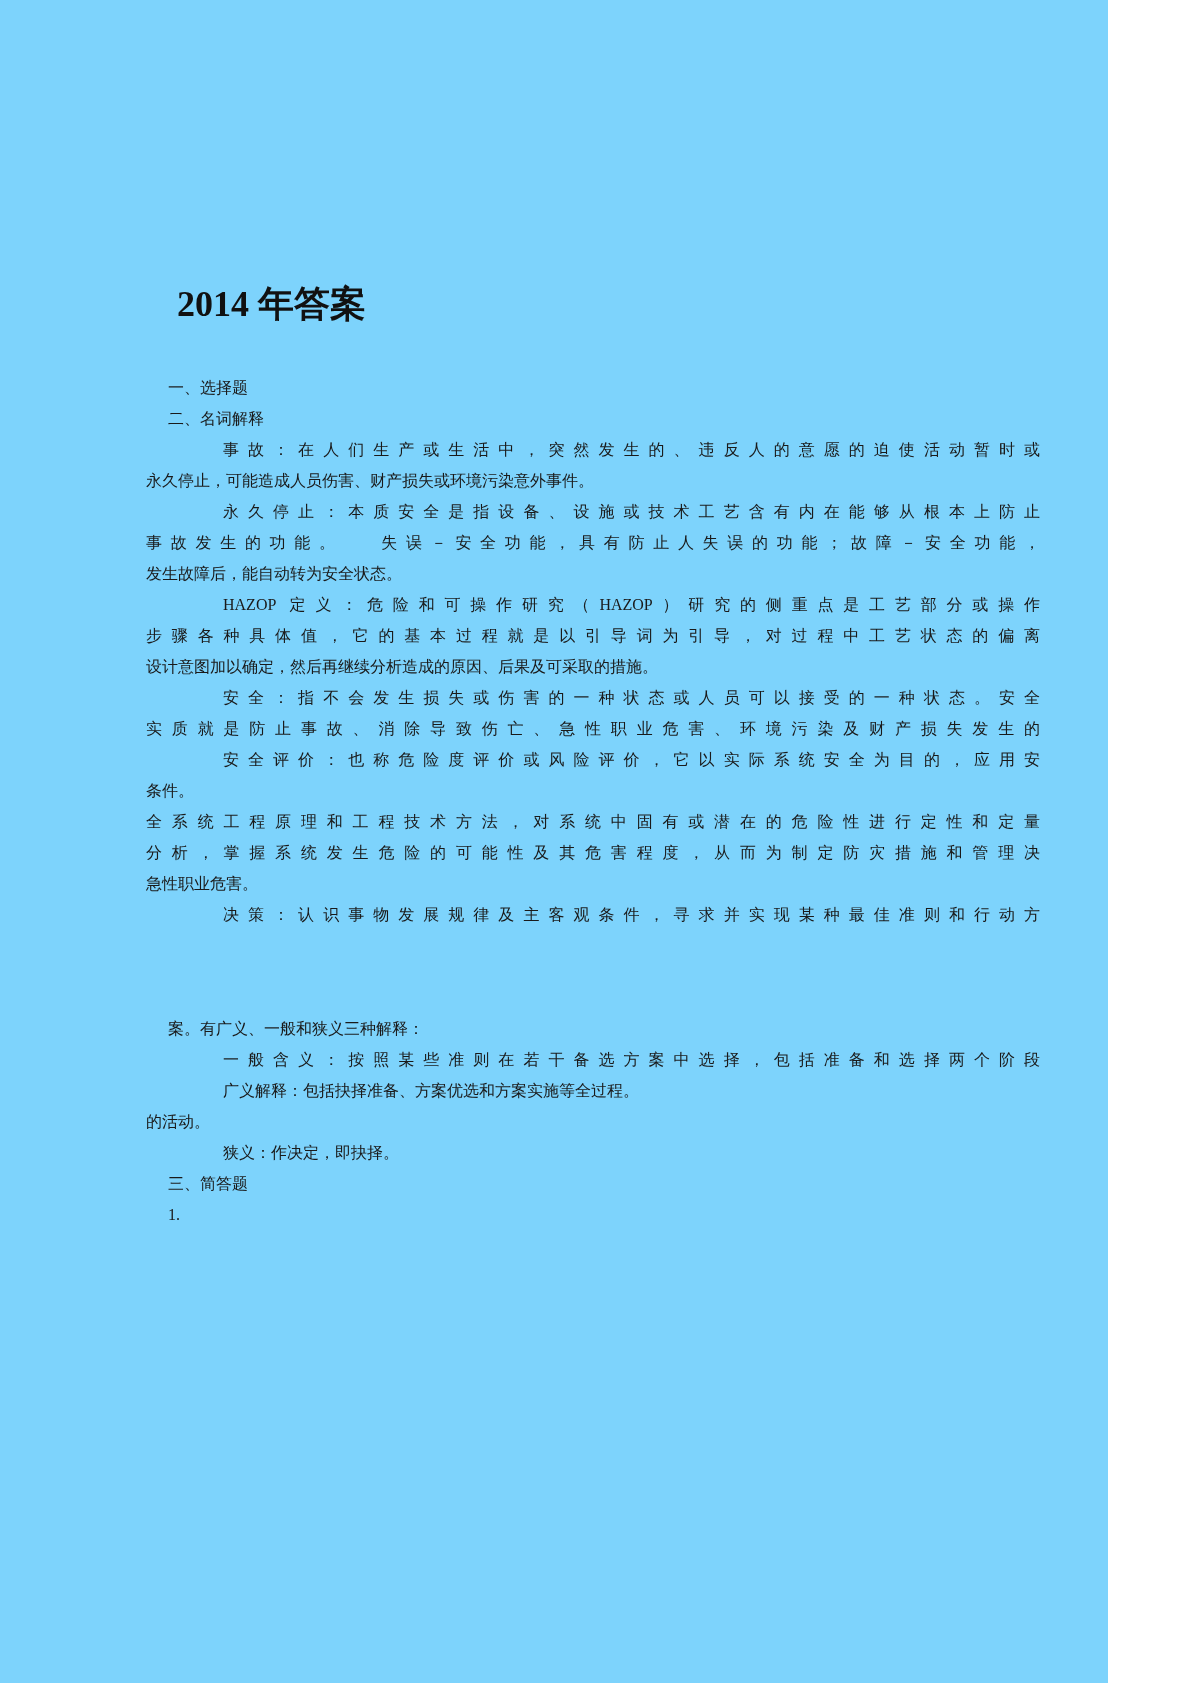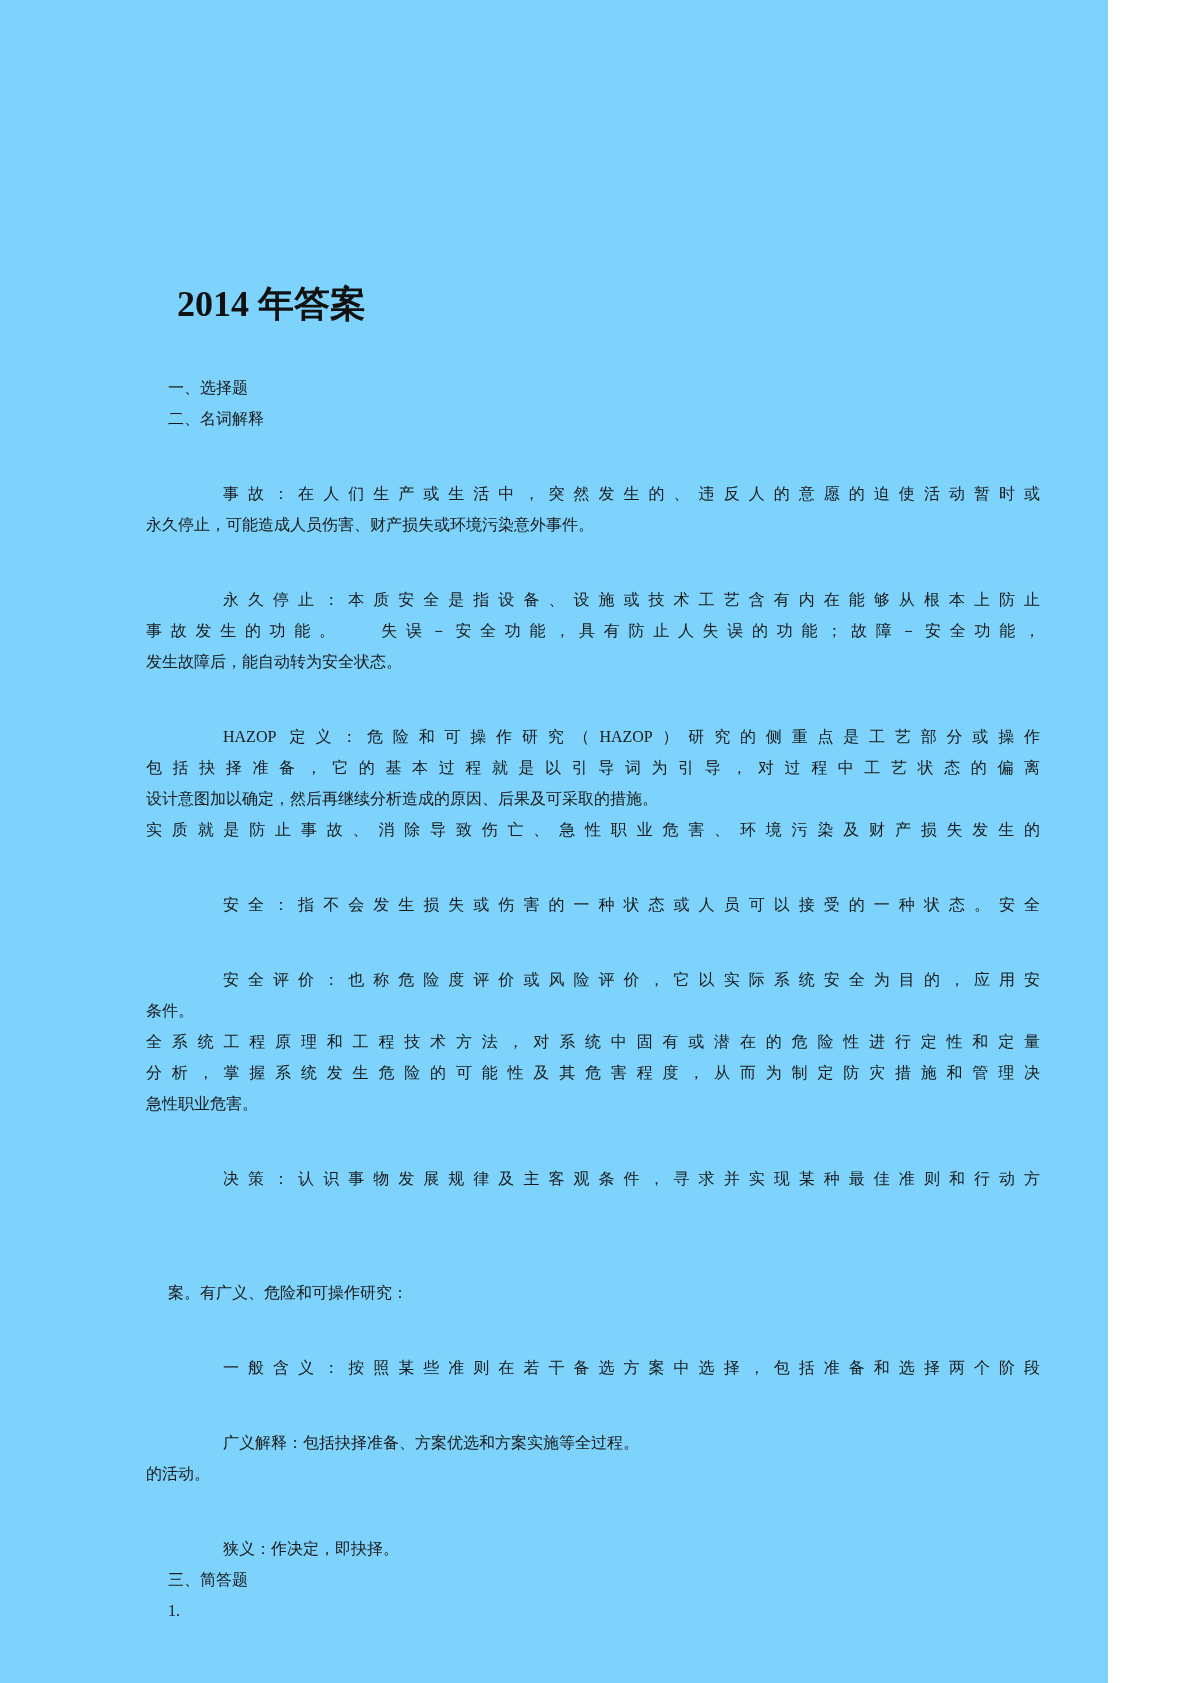--- a/index.html
+++ b/index.html
@@ -43,55 +43,55 @@
   }
   
   .full {
     text-align: justify;
     text-align-last: justify;
     text-justify: inter-character;
   }
   
   .ind-li { padding-left: 22px; }
   
-  .ind-p  { padding-left: 77px; margin-top: 44px; }
+  .ind-p  { padding-left: 77px; }
   .para-gap {
     height: 83px;
   }
 </style>
 </head>
 <body>
 
 <div class="page">
 
   <h1 class="doc-title">2014 年答案</h1>
 
   <div class="textblock">
     <div class="line ind-li">一、选择题</div>
     <div class="line ind-li">二、名词解释</div>
     <div class="line ind-p full">事故：在人们生产或生活中，突然发生的、违反人的意愿的迫使活动暂时或</div>
     <div class="line">永久停止，可能造成人员伤害、财产损失或环境污染意外事件。</div>
     <div class="line ind-p full">永久停止：本质安全是指设备、设施或技术工艺含有内在能够从根本上防止</div>
     <div class="line full">事故发生的功能。　 失误－安全功能，具有防止人失误的功能；故障－安全功能，</div>
     <div class="line">发生故障后，能自动转为安全状态。</div>
     <div class="line ind-p full">HAZOP 定义：危险和可操作研究（HAZOP）研究的侧重点是工艺部分或操作</div>
-    <div class="line full">包括抉择准备，它的基本过程就是以引导词为引导，对过程中工艺状态的偏离</div>
+    <div class="line full">步骤各种具体值，它的基本过程就是以引导词为引导，对过程中工艺状态的偏离</div>
     <div class="line">设计意图加以确定，然后再继续分析造成的原因、后果及可采取的措施。</div>
+    <div class="line ind-p full">安全：指不会发生损失或伤害的一种状态或人员可以接受的一种状态。安全</div>
     <div class="line full">实质就是防止事故、消除导致伤亡、急性职业危害、环境污染及财产损失发生的</div>
-    <div class="line ind-p full">安全：指不会发生损失或伤害的一种状态或人员可以接受的一种状态。安全</div>
     <div class="line ind-p full">安全评价：也称危险度评价或风险评价，它以实际系统安全为目的，应用安</div>
     <div class="line">条件。</div>
     <div class="line full">全系统工程原理和工程技术方法，对系统中固有或潜在的危险性进行定性和定量</div>
     <div class="line full">分析，掌握系统发生危险的可能性及其危害程度，从而为制定防灾措施和管理决</div>
     <div class="line">急性职业危害。</div>
     <div class="line ind-p full">决策：认识事物发展规律及主客观条件，寻求并实现某种最佳准则和行动方</div>
 
     <div class="para-gap"></div>
 
-    <div class="line ind-li">案。有广义、危险和可操作研究：</div>
+    <div class="line ind-li">案。有广义、一般和狭义三种解释：</div>
     <div class="line ind-p full">一般含义：按照某些准则在若干备选方案中选择，包括准备和选择两个阶段</div>
     <div class="line ind-p">广义解释：包括抉择准备、方案优选和方案实施等全过程。</div>
     <div class="line">的活动。</div>
     <div class="line ind-p">狭义：作决定，即抉择。</div>
     <div class="line ind-li">三、简答题</div>
     <div class="line ind-li">1.</div>
   </div>
 
 </div>
 

